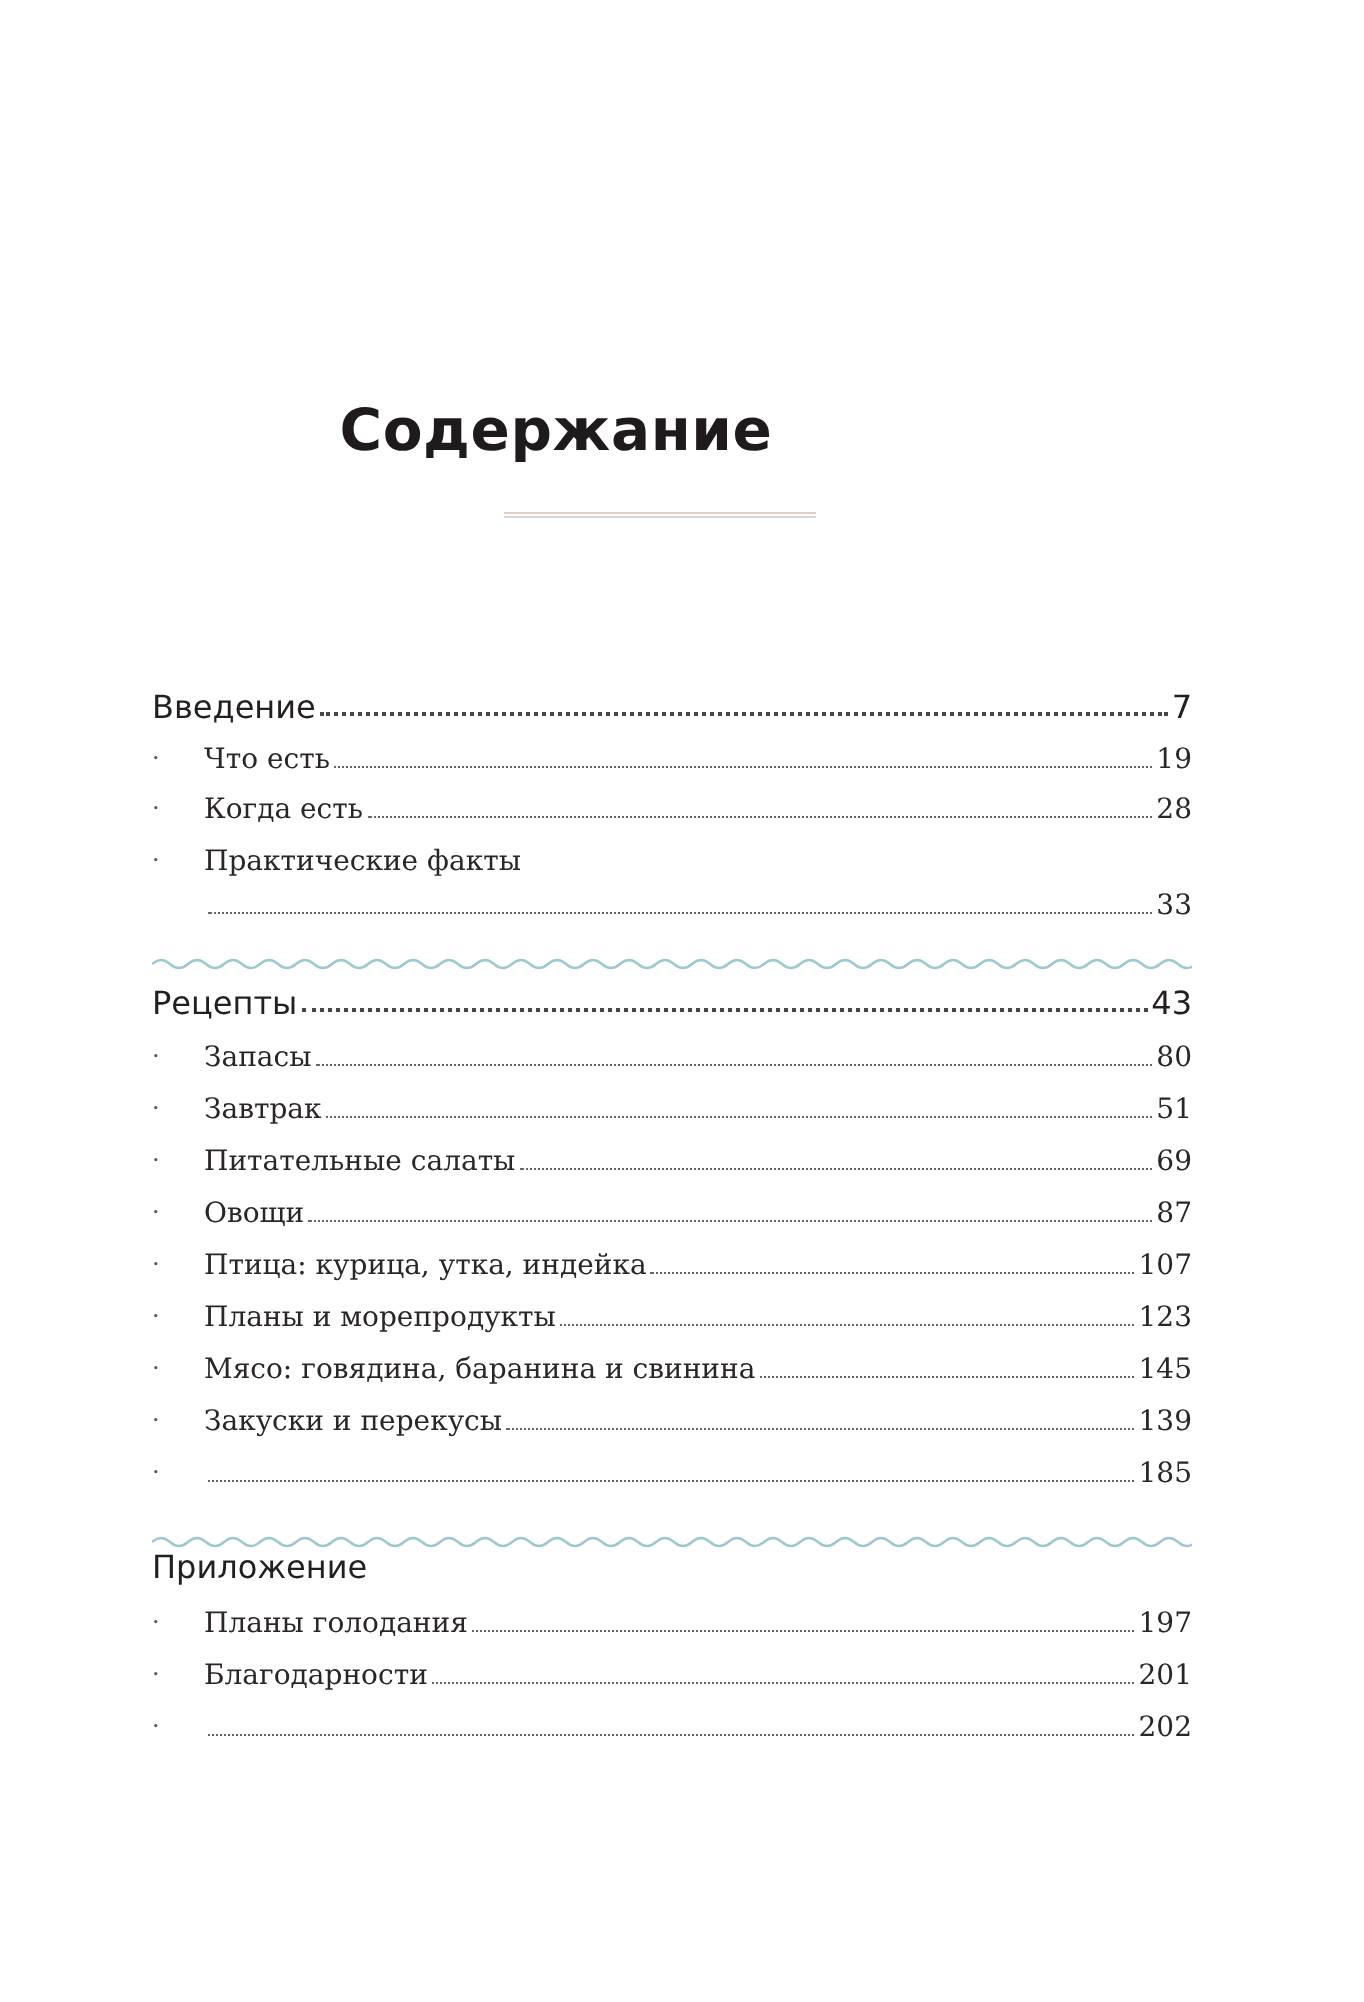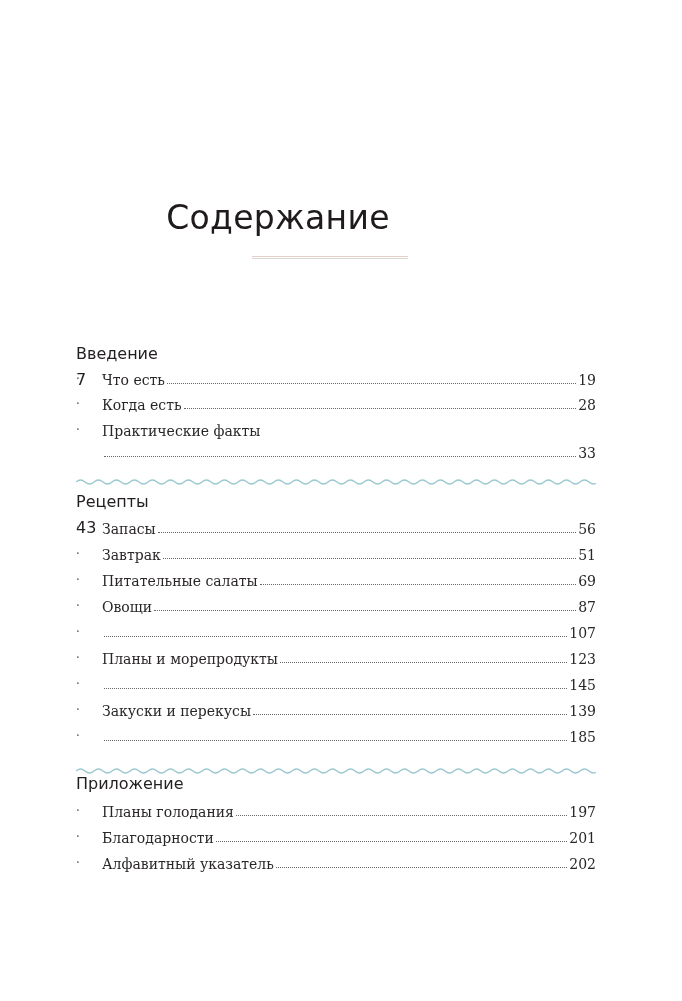--- a/index.html
+++ b/index.html
@@ -2,30 +2,30 @@
 <html><head>
   <meta charset="utf-8">
   <style>
     html, body { margin: 0; padding: 0; }
     body {
       width: 682px; height: 1001px; background: #ffffff; position: relative; overflow: hidden;
       color: #231f20;
     }
     .title {
       position: absolute; left: 0; width: 556px; top: 198px; text-align: center;
-      font-family: "DejaVu Sans", sans-serif; font-weight: normal; font-size: 33px; letter-spacing: 0.3px;
+      font-family: "DejaVu Sans", sans-serif; font-weight: bold; font-size: 29px; letter-spacing: 0.3px;
       color: #1f1b1c;
     }
     .title-rule {
       position: absolute; left: 252px; top: 256px; width: 156px; height: 3px;
       border-top: 1px solid #e3cfc8; border-bottom: 1px solid #d9d6d4;
       box-sizing: border-box;
     }
     .toc { position: absolute; left: 76px; width: 520px; }
-    .row { position: absolute; left: 0; width: 520px; display: flex; align-items: baseline; flex-direction: column; }
+    .row { position: absolute; left: 0; width: 520px; display: flex; align-items: baseline; }
     .section-row { font-family: "DejaVu Sans", sans-serif; font-size: 16px; color: #231f20; }
     .item-row { font-family: "DejaVu Serif", serif; font-size: 14px; color: #2a2627; }
     .bullet { position: absolute; left: 0; width: 10px; text-align: left; font-family: "DejaVu Serif", serif; font-size: 12px; color: #555; }
     .item-row .label-wrap, .item-row .label { }
     .label { white-space: nowrap; }
     .leader {
       flex: 1; margin: 0 2px; height: 1px; align-self: flex-end; margin-bottom: 4px;
       border-bottom: 1.5px dotted #6a6667;
     }
     .section-row .leader { border-bottom: 2px dotted #4a4647; margin-bottom: 5px; }
@@ -88,21 +88,21 @@
     <span class="label">Рецепты</span>
     <span class="leader"></span>
     <span class="page">43</span>
   </div>
 
   <div class="row item-row" style="top:521px;">
     <span class="bullet">·</span>
     <div class="content">
       <span class="label">Запасы</span>
       <span class="leader"></span>
-      <span class="page">56</span>
+      <span class="page">80</span>
     </div>
   </div>
   <div class="row item-row" style="top:547px;">
     <span class="bullet">·</span>
     <div class="content">
       <span class="label">Завтрак</span>
       <span class="leader"></span>
       <span class="page">51</span>
     </div>
   </div>
@@ -118,35 +118,37 @@
     <span class="bullet">·</span>
     <div class="content">
       <span class="label">Овощи</span>
       <span class="leader"></span>
       <span class="page">87</span>
     </div>
   </div>
   <div class="row item-row" style="top:625px;">
     <span class="bullet">·</span>
     <div class="content">
+      <span class="label">Птица: курица, утка, индейка</span>
       <span class="leader"></span>
       <span class="page">107</span>
     </div>
   </div>
   <div class="row item-row" style="top:651px;">
     <span class="bullet">·</span>
     <div class="content">
       <span class="label">Планы и морепродукты</span>
       <span class="leader"></span>
       <span class="page">123</span>
     </div>
   </div>
   <div class="row item-row" style="top:677px;">
     <span class="bullet">·</span>
     <div class="content">
+      <span class="label">Мясо: говядина, баранина и свинина</span>
       <span class="leader"></span>
       <span class="page">145</span>
     </div>
   </div>
   <div class="row item-row" style="top:703px;">
     <span class="bullet">·</span>
     <div class="content">
       <span class="label">Закуски и перекусы</span>
       <span class="leader"></span>
       <span class="page">139</span>
@@ -182,18 +184,17 @@
     <span class="bullet">·</span>
     <div class="content">
       <span class="label">Благодарности</span>
       <span class="leader"></span>
       <span class="page">201</span>
     </div>
   </div>
   <div class="row item-row" style="top:856px;">
     <span class="bullet">·</span>
     <div class="content">
-      <span class="label">Алфавитный указатель</span>
       <span class="leader"></span>
       <span class="page">202</span>
     </div>
   </div>
 </div>
 
 </body></html>

